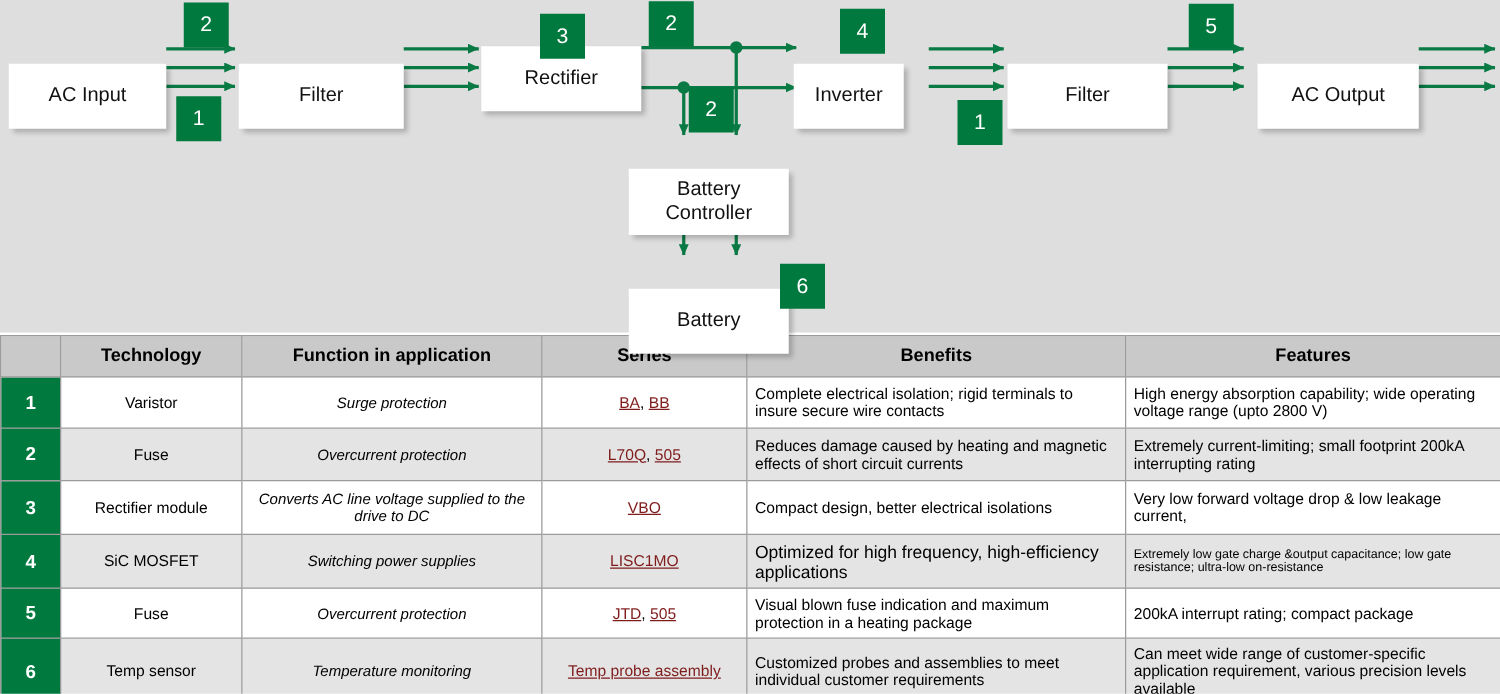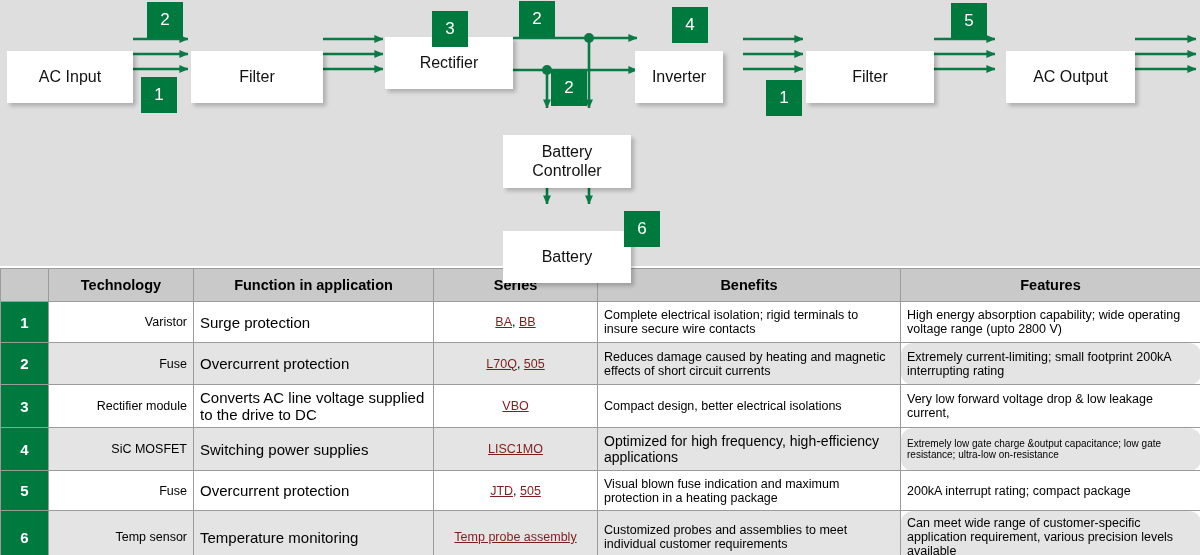--- a/index.html
+++ b/index.html
@@ -67,25 +67,25 @@
   .col-tech{width:145px;}
   .col-func{width:240px;}
   .col-series{width:164px;}
   .col-benefits{width:303px;}
   .col-features{width:300px;}
 
   td.numcell{
     background:#00793f;color:#ffffff;
     text-align:center;font-weight:bold;font-size:15px;
   }
-  td.tech{text-align:right;font-size:12.5px;}
-  td.func{text-align:left;font-size:15px;}
+  td.tech{text-align:center;font-size:12.5px;}
+  td.func{text-align:center;font-size:12px;font-style:italic;}
   td.series{text-align:center;font-size:12.5px;}
   td.ben{text-align:left;font-size:12.5px;}
-  td.feat{text-align:left;font-size:12.5px;border-radius:12px;}
+  td.feat{text-align:left;font-size:12.5px;}
 
   tr.alt td:not(.numcell){background:#e4e4e4;}
   tr.plain td:not(.numcell){background:#ffffff;}
 
   .lnk{color:#7f1d1d;text-decoration:underline;cursor:pointer;}
   .sep{color:#000;text-decoration:none;}
 
   tr.r1 td{height:34px;}
   tr.r2 td{height:35px;}
   tr.r3 td{height:36px;}

